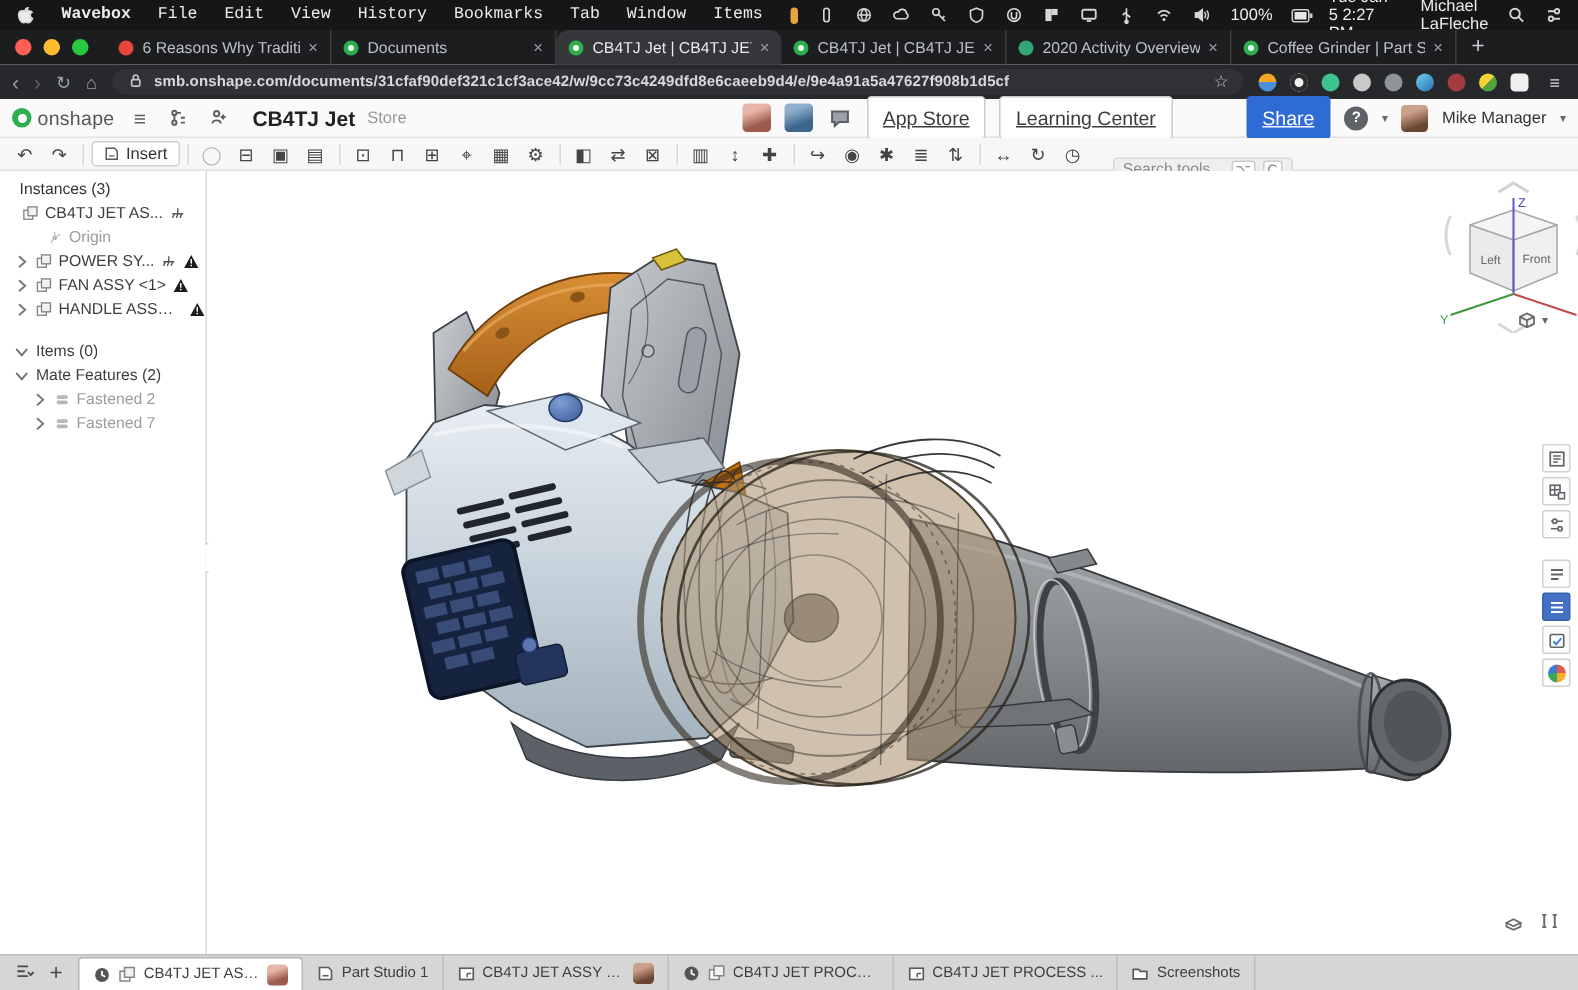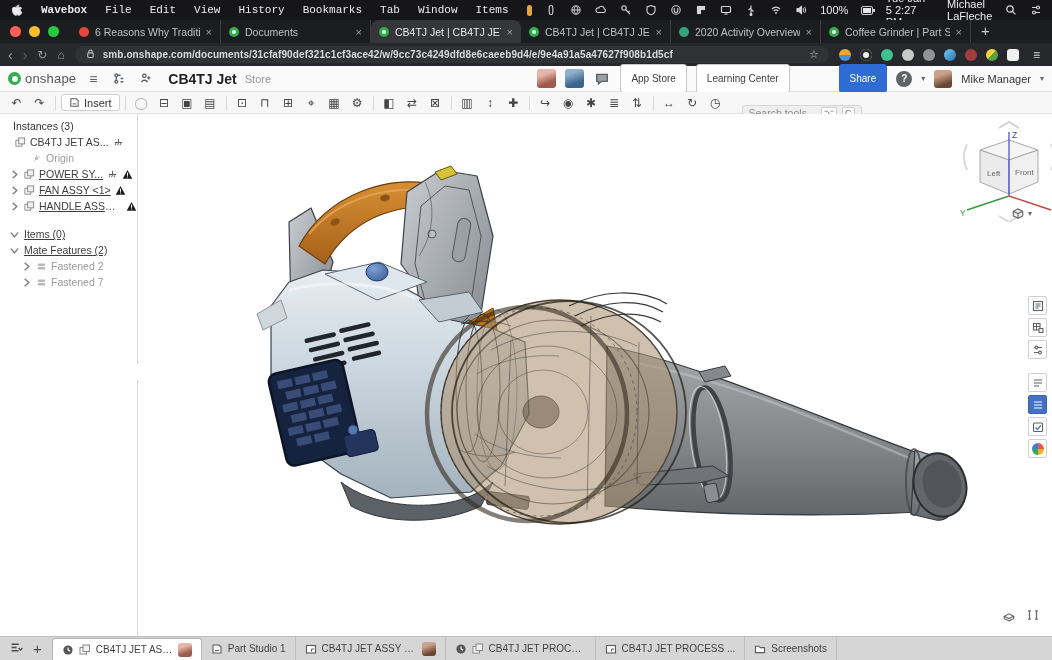--- a/index.html
+++ b/index.html
@@ -59,21 +59,21 @@
   .hico { color:#5a5f64; font-size:13px; display:inline-flex; width:18px; justify-content:center; }
   .hico svg { stroke:#5a5f64; fill:none; stroke-width:1.2; }
   #doctitle { font-size:14px; font-weight:bold; color:#222; margin-left:6px; }
   #wsname { font-size:11px; color:#979797; }
   .hright { margin-left:auto; display:flex; align-items:center; gap:9px; }
   .avatar { width:19px; height:19px; border-radius:3px; }
   .av1 { background:linear-gradient(160deg,#e8b6a8 30%,#9c5b4c 70%); }
   .av2 { background:linear-gradient(160deg,#8fb0cc 25%,#3c668c 70%); }
   .av3 { width:18px; height:18px; border-radius:3px; background:linear-gradient(160deg,#caa08a 30%,#6b4733 75%); }
   .btn { height:29px; display:inline-flex; align-items:center; padding:0 10px; border:1px solid #c9c9c9;
-    border-radius:3px; background:#fff; font-size:10px; color:#3c3c3c; }
+    border-radius:3px; background:#fff; font-size:13px; color:#3c3c3c;text-decoration:underline; }
   .btn.primary { background:#2e6bd4; border-color:#2e6bd4; color:#fff;margin-left:40px; }
   .helpdot { width:16px; height:16px; border-radius:50%; background:#5f6368; color:#fff; font-size:10px;
     display:inline-flex; align-items:center; justify-content:center; font-weight:bold; }
   .caret { font-size:8px; color:#666; }
   .username { font-size:11px; color:#333; }
 
   
   #cadbar { position:absolute; top:92px; left:0; right:0; height:22px; background:#f7f7f7;
     border-bottom:1px solid #e0e0e0; display:flex; align-items:center; padding:0 6px; gap:2px; }
   .ticon { width:21px; text-align:center; font-size:12px; color:#444; line-height:20px; }
@@ -90,21 +90,21 @@
   
   #content { position:absolute; top:114px; left:5px; right:0; height:522px; background:#fff; }
   #leftpanel { position:absolute; top:0; left:0; bottom:0; width:133px; border-right:1px solid #dadada;
     padding-top:4px; font-size:10.5px; color:#3d3d3d; background:#fff; }
   .trow { display:flex; align-items:center; height:16px; padding-left:8px; gap:4px; white-space:nowrap; overflow:hidden; }
   .trow.sect { color:#333; }
   .trow .lbl { overflow:hidden; text-overflow:ellipsis; }
   .trow .gray { color:#9b9b9b; }
   .ic { width:11px; height:11px; flex:none; }
   .ic svg { width:11px; height:11px; display:block; }
-  .ind1 { padding-left:26px; } .ind0b { padding-left:4px;text-decoration:underline; } .ind2 { padding-left:16px; }
+  .ind1 { padding-left:26px; } .ind0b { padding-left:4px; } .ind2 { padding-left:16px; }
   #paneltoggle { position:absolute; top:248px; left:132px; width:18px; height:20px; background:#fff;
     border:1px solid #cfcfcf; border-left:none; display:flex; align-items:center; justify-content:center; }
 
   #viewport { position:absolute; top:0; left:134px; right:0; bottom:0; background:#fff; overflow:hidden; }
   #modelsvg { position:absolute; left:0; top:0; }
 
   #viewcube { position:absolute; left:818px; top:4px; }
   #viewopts { position:absolute; left:872px; top:92px; display:flex; align-items:center; gap:3px; color:#555; }
 
   #rightrail { position:absolute; right:5px; top:182px; display:flex; flex-direction:column; gap:3px; }

